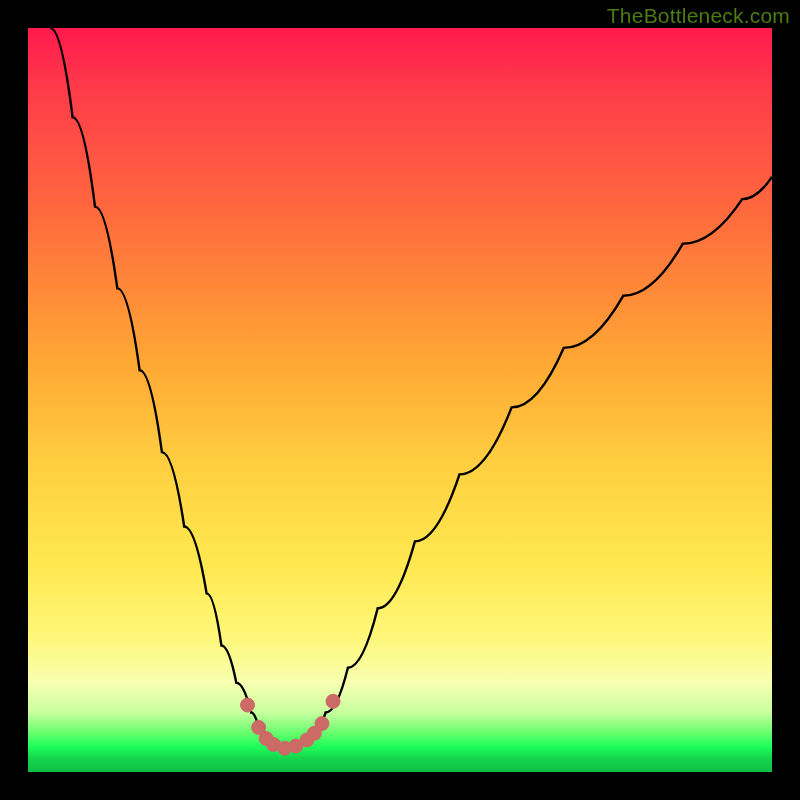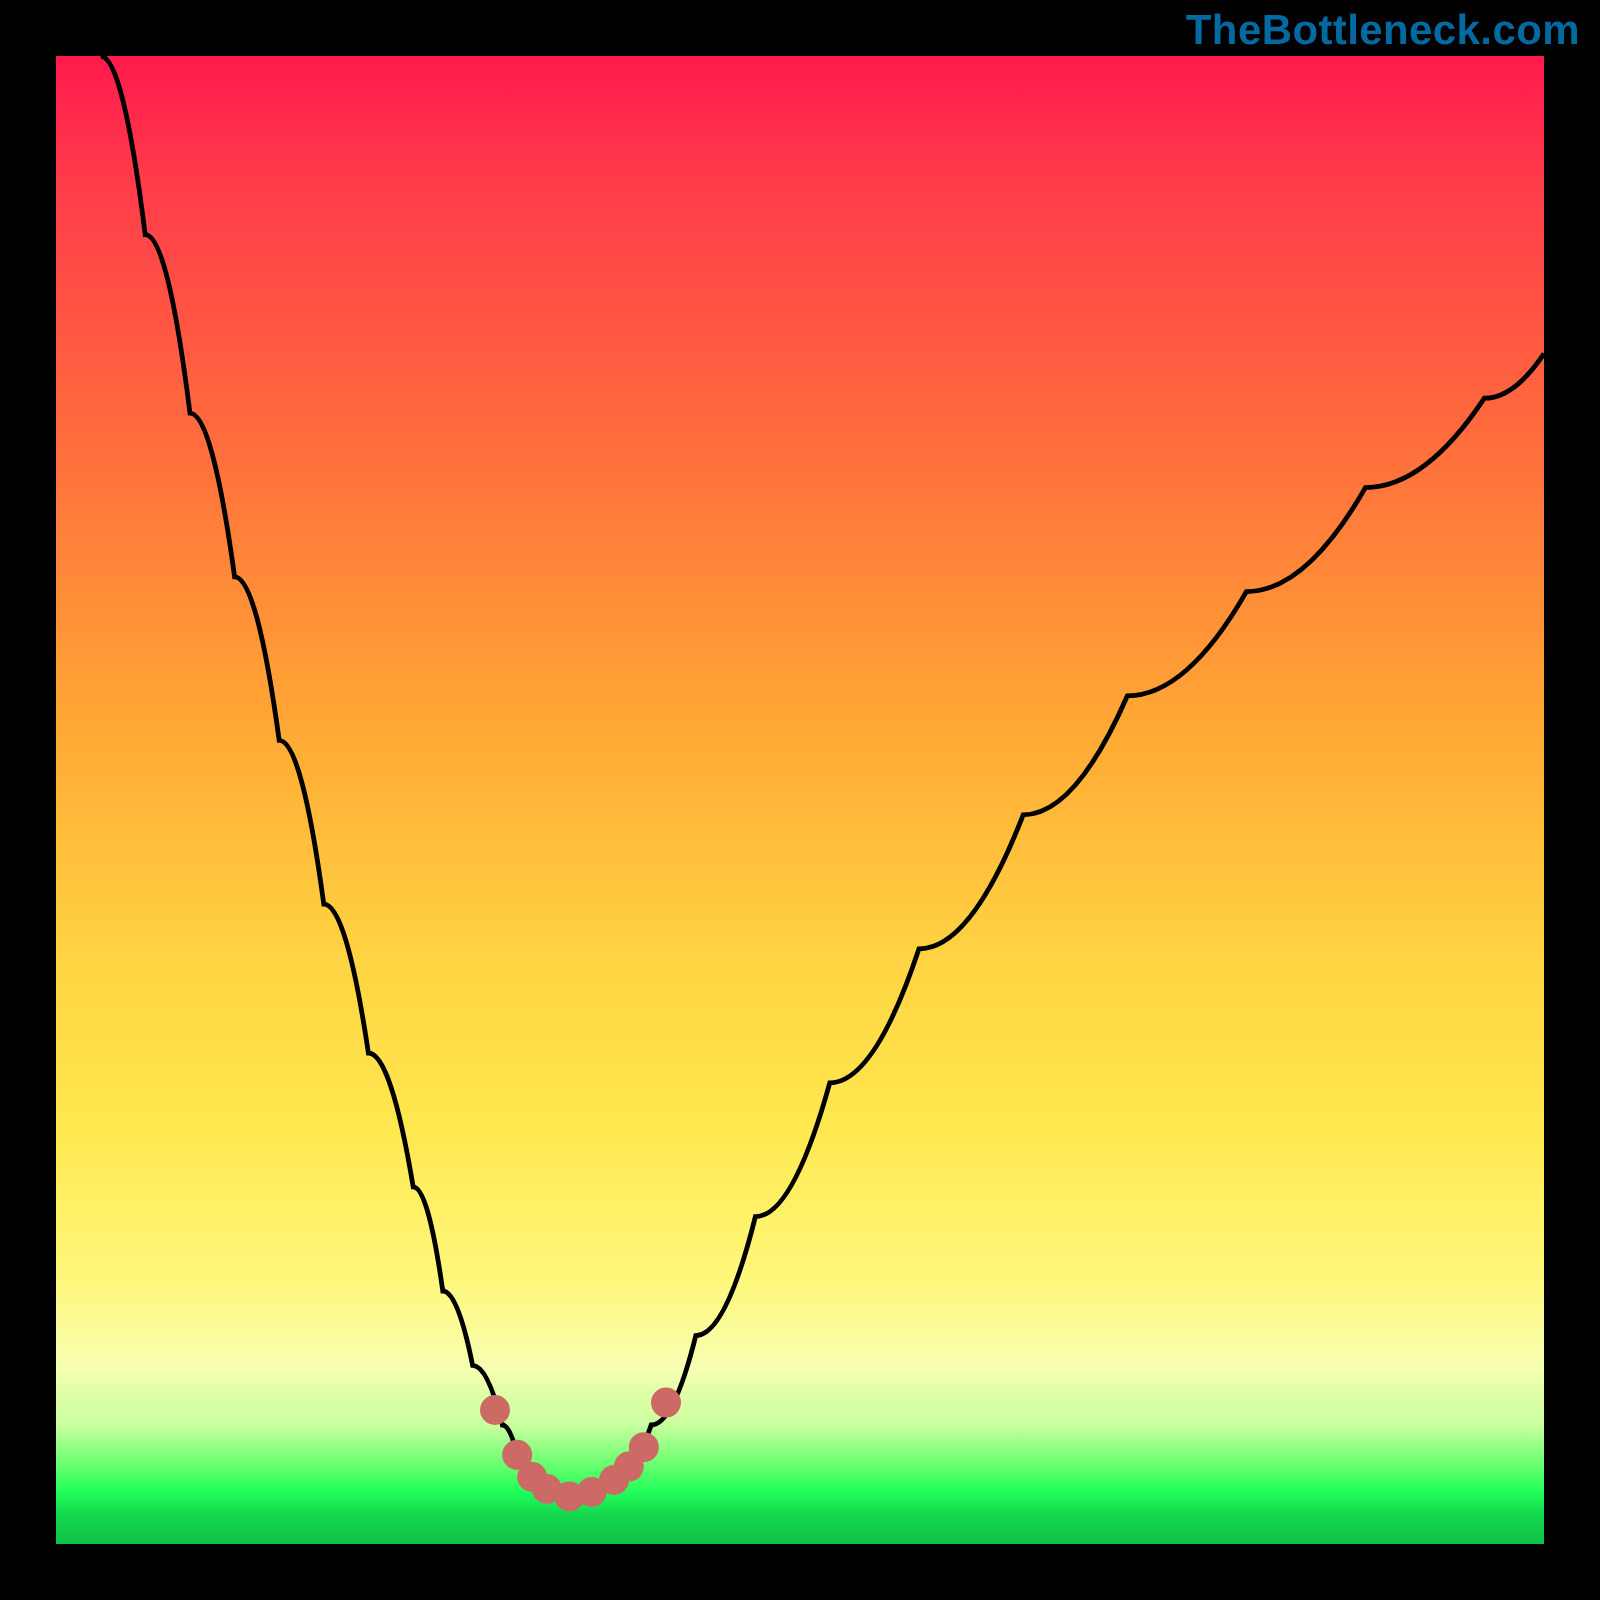--- a/index.html
+++ b/index.html
@@ -37,23 +37,23 @@
       #5eff6a 95%,
       #1fff5a 96.5%,
       #15d84e 98%,
       #0fbf45 100%
     );
   }
   .watermark {
     position: absolute;
     top: 4px;
     right: 10px;
-    color: #0369a1;
+    color: #4d7c0f;
     font-size: 21px;
-    font-weight: 700;
+    font-weight: 400;
     letter-spacing: 0.2px;
     user-select: none;
   }
   svg.curve {
     position: absolute;
     left: 0;
     top: 0;
     width: 744px;
     height: 744px;
     overflow: visible;

